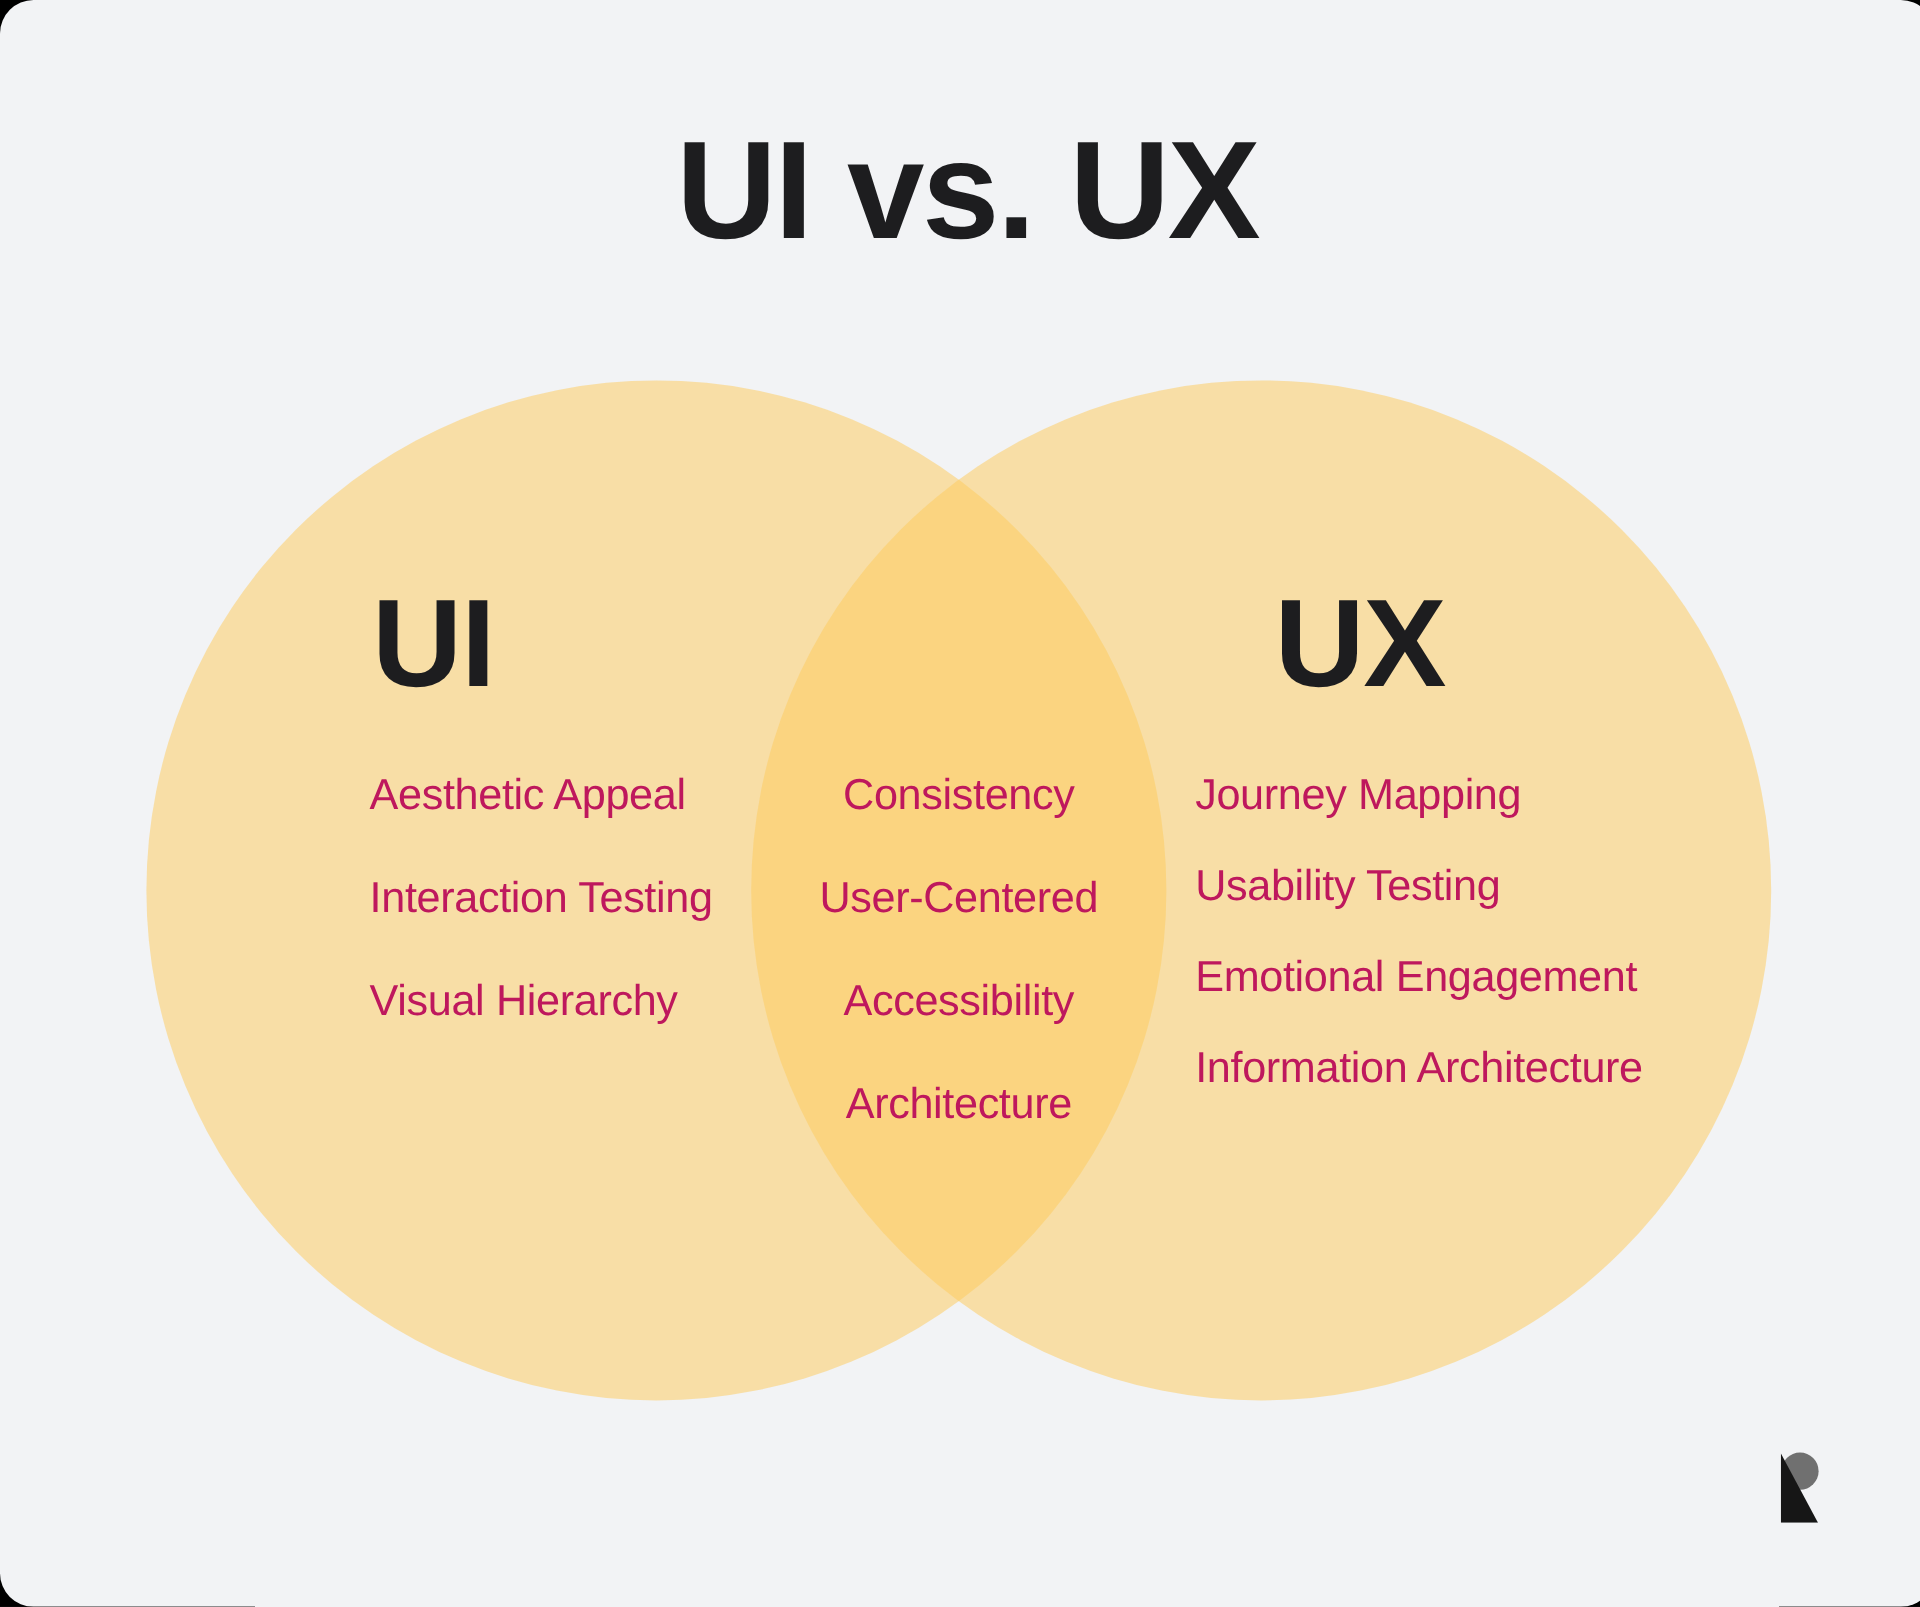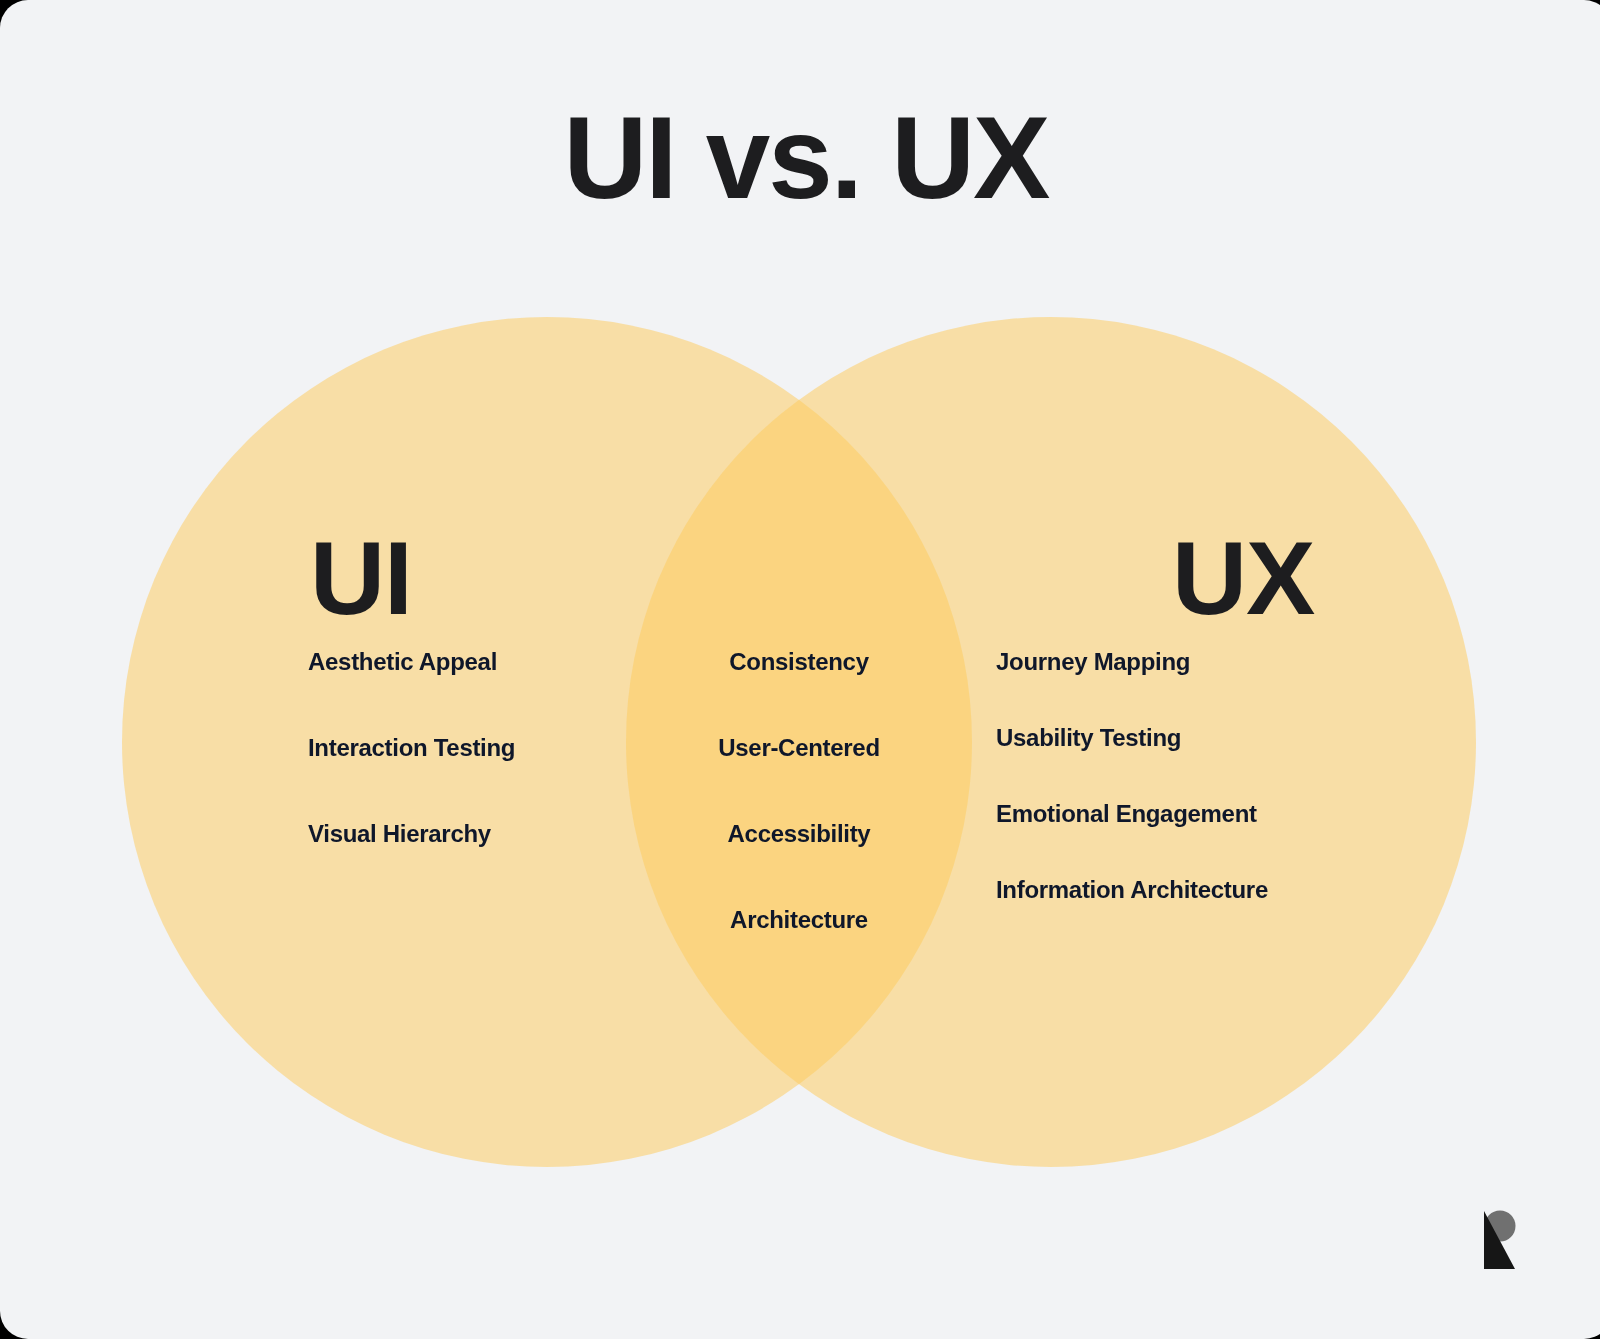--- a/index.html
+++ b/index.html
@@ -41,38 +41,37 @@
   .circle-right { left: 626px; top: 317px; }
 
   .heading {
     position: absolute;
     top: 485px;
     font-size: 104px;
     font-weight: 700;
     line-height: 1;
     letter-spacing: -1px;
     color: #1D1D1F;
-    margin-top: 41px;
   }
   .heading-ui { left: 310px; }
-  .heading-ux { left: 1172px; }
+  .heading-ux { left: 1062px; }
 
   .list {
     position: absolute;
     top: 642px;
     display: flex;
     flex-direction: column;
     gap: 46px;
   }
   .list-item {
-    font-size: 24px;
+    font-size: 36px;
     line-height: 40px;
-    font-weight: 700;
+    font-weight: 400;
     letter-spacing: -0.3px;
-    color: #0f172a;
+    color: #be185d;
     white-space: nowrap;
   }
   .list-left   { left: 308px;  text-align: left; }
   .list-middle { left: 639px;  width: 320px; text-align: center; }
   .list-right  { left: 996px;  text-align: left; gap: 36px; }
 
   .logo {
     position: absolute;
     left: 1484px;
     top: 1210px;

